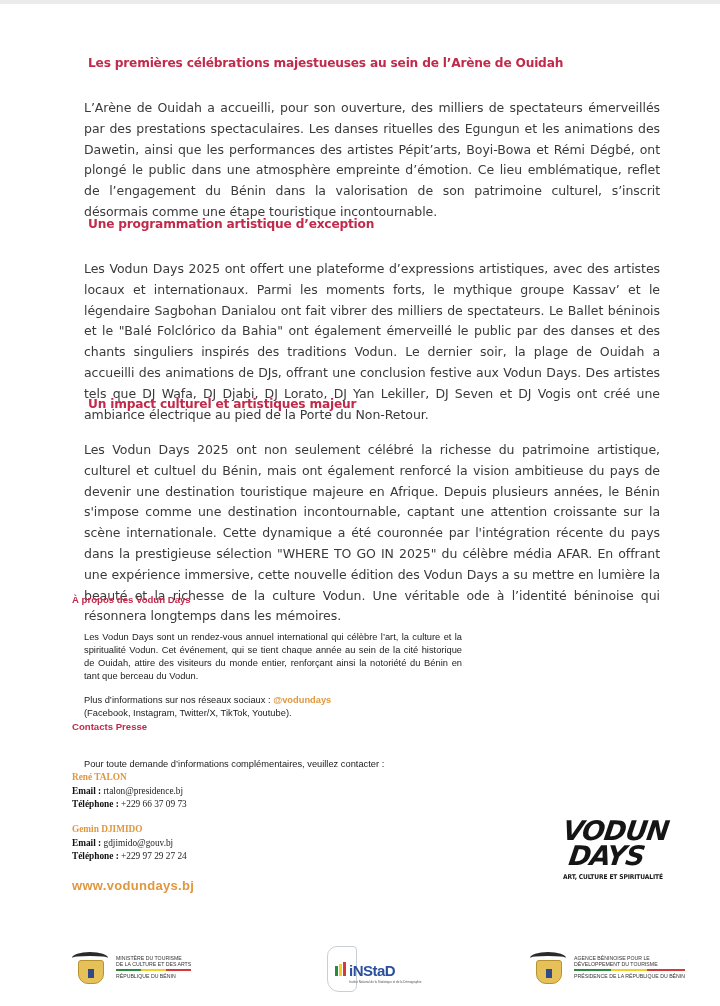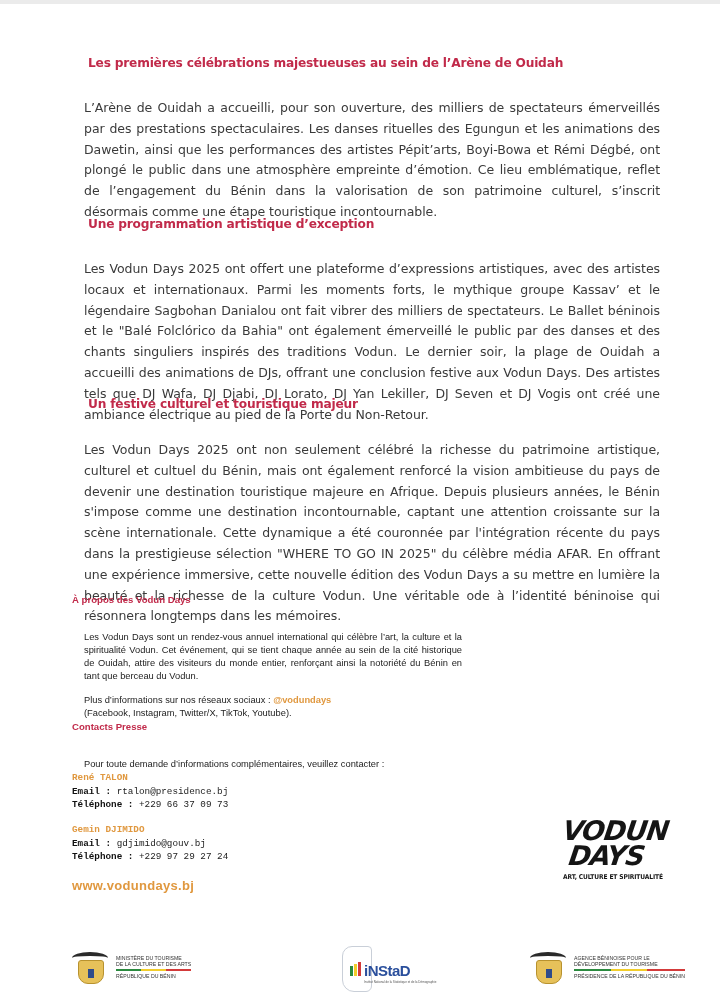--- a/index.html
+++ b/index.html
@@ -19,55 +19,55 @@
     }
     h3.sm {
       position: absolute; left: 0; margin: 0; font-family: "Liberation Sans", sans-serif;
       font-size: 9.6px; font-weight: bold; color: #c12a4a; white-space: nowrap; text-align: right;
     }
     p.sm {
       position: absolute; left: 0; width: 378px; margin: 12px; font-family: "Liberation Sans", sans-serif;
       font-size: 9.3px; line-height: 13px; color: #222; text-align: justify; text-align-last: left;
     }
     .orange { color: #e0983f; font-weight: bold; }
-    .contact { position: absolute; left: 0; font-family: Liberation Mono, monospace; font-size: 9.3px; line-height: 13.5px; color: #222; }
+    .contact { position: absolute; left: 0; font-family: Liberation Serif, serif; font-size: 9.3px; line-height: 13.5px; color: #222; }
     .contact .name { color: #e0983f; font-weight: bold; }
     .contact b { color: #111; }
     .website { position: absolute; left: 0; top: 878px; font-family: Liberation Sans, sans-serif; font-size: 13px; font-weight: bold; color: #e0983f; letter-spacing: 0.3px; }
     .vd-logo { position: absolute; left: 563px; top: 818px; width: 120px; height: 80px; }
     .vd-word { font-family: "DejaVu Sans", sans-serif; font-weight: bold; font-style: italic; color: #151515; font-size: 27px; line-height: 25px; letter-spacing: -1px; transform: skewX(-8deg); }
     .vd-tag { font-family: "DejaVu Sans Condensed", "DejaVu Sans", sans-serif; font-weight: bold; font-size: 6.6px; color: #151515; margin-top: 5px; letter-spacing: -0.1px; white-space: nowrap; }
     .footer-logo { position: absolute; display: flex; align-items: center; }
     .crest { width: 40px; height: 34px; position: relative; }
     .crest .horns { position: absolute; top: 2px; left: 2px; width: 36px; height: 8px; border-top: 4px solid #2a2a2a; border-radius: 50% 50% 0 0; }
     .crest .shield { position: absolute; top: 10px; left: 8px; width: 24px; height: 22px; background: #e6c15a; border-radius: 3px 3px 10px 10px; border: 1px solid #b8922e; }
     .crest .shield:after { content: ""; position: absolute; left: 9px; top: 8px; width: 6px; height: 9px; background: #2f4b8a; }
     .ft-text { margin-left: 6px; font-family: "Liberation Sans", sans-serif; font-size: 5.2px; color: #333; line-height: 6.4px; }
     .ft-text .flag { height: 2px; width: 100%; background: linear-gradient(to right, #2a8a3e 0 33%, #f2cd2a 33% 66%, #d33a3a 66% 100%); margin: 1px 0 2px; }
-    .instad { position: absolute; left: 340px; top: 944px; width: 72px; height: 48px; }
+    .instad { position: absolute; left: 325px; top: 944px; width: 72px; height: 48px; }
     .instad .map { position: absolute; left: 2px; top: 2px; width: 28px; height: 44px; border: 1px solid #c9cfd8; border-radius: 10px 4px 6px 12px; }
     .instad .bars { position: absolute; left: 10px; top: 18px; display: flex; gap: 1px; }
     .instad .bars span { display: block; width: 3px; }
     .instad .word { position: absolute; left: 24px; top: 18px; font-family: "Liberation Sans", sans-serif; font-weight: bold; font-size: 15px; color: #2a4f9c; letter-spacing: -0.5px; }
     .instad .sub { position: absolute; left: 24px; top: 36px; font-family: "Liberation Sans", sans-serif; font-size: 3px; color: #555; white-space: nowrap; }
   </style>
 </head>
 <body>
 
 <div class="topbar"></div>
 
 <div class="page">
 
   <h2 class="sec" style="top:56px">Les premières célébrations majestueuses au sein de l’Arène de Ouidah</h2>
   <p class="body" style="top:86px">L’Arène de Ouidah a accueilli, pour son ouverture, des milliers de spectateurs émerveillés par des prestations spectaculaires. Les danses rituelles des Egungun et les animations des Dawetin, ainsi que les performances des artistes Pépit’arts, Boyi-Bowa et Rémi Dégbé, ont plongé le public dans une atmosphère empreinte d’émotion. Ce lieu emblématique, reflet de l’engagement du Bénin dans la valorisation de son patrimoine culturel, s’inscrit désormais comme une étape touristique incontournable.</p>
 
   <h2 class="sec" style="top:217px">Une programmation artistique d’exception</h2>
   <p class="body" style="top:247px">Les Vodun Days 2025 ont offert une plateforme d’expressions artistiques, avec des artistes locaux et internationaux. Parmi les moments forts, le mythique groupe Kassav’ et le légendaire Sagbohan Danialou ont fait vibrer des milliers de spectateurs. Le Ballet béninois et le "Balé Folclórico da Bahia" ont également émerveillé le public par des danses et des chants singuliers inspirés des traditions Vodun. Le dernier soir, la plage de Ouidah a accueilli des animations de DJs, offrant une conclusion festive aux Vodun Days. Des artistes tels que DJ Wafa, DJ Djabi, DJ Lorato, DJ Yan Lekiller, DJ Seven et DJ Vogis ont créé une ambiance électrique au pied de la Porte du Non-Retour.</p>
 
-  <h2 class="sec" style="top:397px">Un festive culturel et touristique majeur</h2>
+  <h2 class="sec" style="top:397px">Un impact culturel et artistiques majeur</h2>
   <p class="body" style="top:428px">Les Vodun Days 2025 ont non seulement célébré la richesse du patrimoine artistique, culturel et cultuel du Bénin, mais ont également renforcé la vision ambitieuse du pays de devenir une destination touristique majeure en Afrique. Depuis plusieurs années, le Bénin s'impose comme une destination incontournable, captant une attention croissante sur la scène internationale. Cette dynamique a été couronnée par l'intégration récente du pays dans la prestigieuse sélection "WHERE TO GO IN 2025" du célèbre média AFAR. En offrant une expérience immersive, cette nouvelle édition des Vodun Days a su mettre en lumière la beauté et la richesse de la culture Vodun. Une véritable ode à l’identité béninoise qui résonnera longtemps dans les mémoires.</p>
 
   <h3 class="sm" style="top:594px">À propos des Vodun Days</h3>
   <p class="sm" style="top:619px">Les Vodun Days sont un rendez-vous annuel international qui célèbre l’art, la culture et la spiritualité Vodun. Cet événement, qui se tient chaque année au sein de la cité historique de Ouidah, attire des visiteurs du monde entier, renforçant ainsi la notoriété du Bénin en tant que berceau du Vodun.</p>
   <p class="sm" style="top:682px"><span>Plus d’informations sur nos réseaux sociaux : </span><span class="orange">@vodundays</span><br><span>(Facebook, Instagram, Twitter/X, TikTok, Youtube).</span></p>
 
   <h3 class="sm" style="top:721px">Contacts Presse</h3>
   <p class="sm" style="top:746px; width:420px">Pour toute demande d’informations complémentaires, veuillez contacter :</p>
 
   <div class="contact" style="top:771px">

